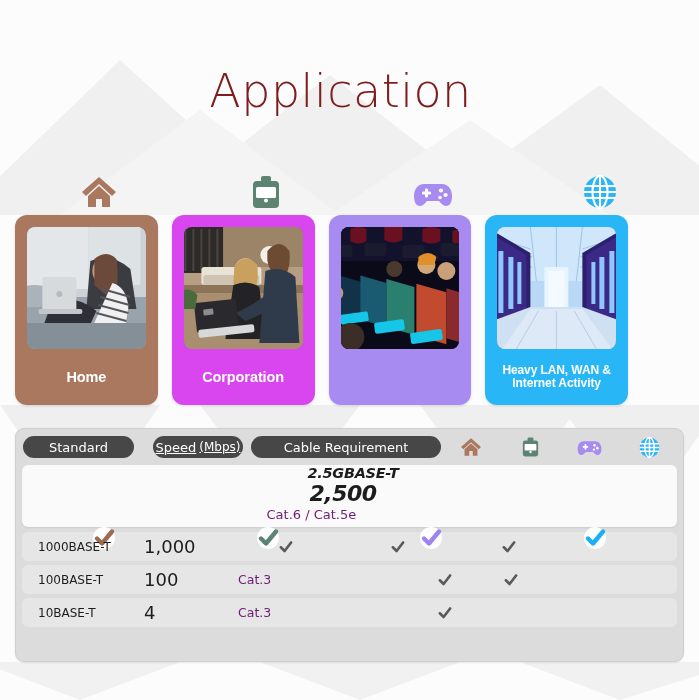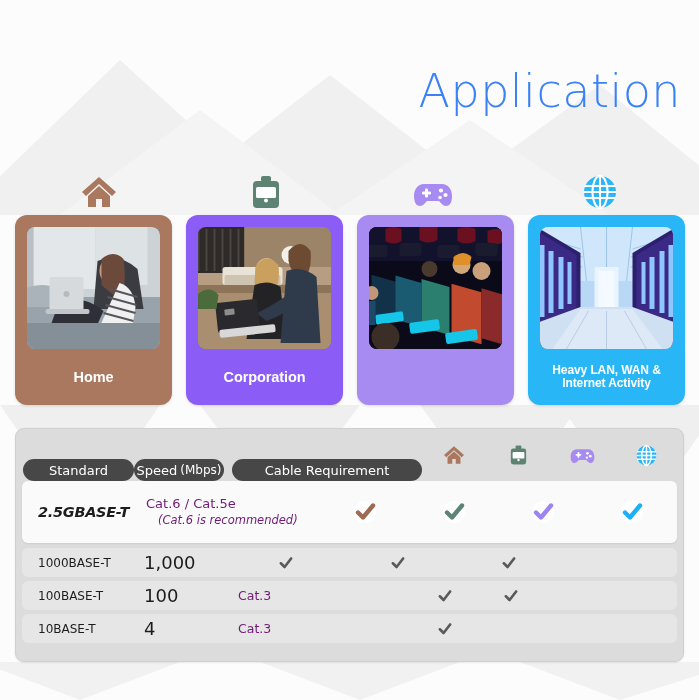--- a/index.html
+++ b/index.html
@@ -13,39 +13,39 @@
     position: relative;
     width: 699px; height: 700px;
     background: #fcfcfc;
   }
   
   .bg-art { position: absolute; inset: 0; z-index: 0; pointer-events: none; }
 
   
   .title {
     position: absolute; top: 64px; left: 0; width: 681px;
-    text-align: right;
+    text-align: center;
     font-size: 46px;
     font-weight: 300;
     letter-spacing: 0.5px;
-    color: #3b82f6;
+    color: #7f1d1d;
     font-family: "DejaVu Sans", sans-serif;
     z-index: 3;
   }
 
   
   .icon-row {
     position: absolute; top: 165px; left: 15px; width: 669px;
     display: flex; z-index: 3;
   }
   .icon-cell { flex: 1 1 0; display: flex; justify-content: center; align-items: flex-end; height: 44px; }
 
   
   .cards {
-    position: absolute; top: 215px; left: 15px; width: 670px; height: 190px;
+    position: absolute; top: 215px; left: 15px; width: 613px; height: 190px;
     display: flex; gap: 14px; z-index: 3;
   }
   .card {
     flex: 1 1 0;
     border-radius: 12px;
     padding: 12px 12px 0 12px;
     display: flex; flex-direction: column; align-items: center;
     box-shadow: 0 1px 3px rgba(0,0,0,0.13);
   }
   .card-photo {
@@ -74,56 +74,57 @@
     position: absolute; left: 15px; top: 428px;
     width: 669px; height: 234px;
     background: #dcdcdc;
     border-radius: 9px;
     border: 1px solid #cfcfcf;
     box-shadow: 0 1px 2px rgba(0,0,0,0.08);
     z-index: 3;
     overflow: hidden;
   }
   .thead {
-    height: 52px;
-    display: flex; align-items: flex-end;
+    height: 36px;
+    display: flex; align-items: center;
     padding: 0 4px 0 7px;
   }
   .pill {
     height: 22px;
     background: #474747;
     color: #ffffff;
     border-radius: 11px;
     display: flex; align-items: center; justify-content: center;
     font-size: 13px;
     white-space: nowrap;
     padding: 0 10px;
     font-family: "DejaVu Sans", sans-serif;
     font-weight: 400;
   }
   .pill .sub { font-size: 12px; margin-left: 3px; }
   .pill-standard { width: 111px; }
-  .pill-speed   { width: 90px; margin-left: 0; }
+  .pill-speed   { width: 90px; margin-left: 19px; text-decoration: underline; }
   .pill-cable   { width: 190px; margin-left: 8px; }
   .thead-icons { display: flex; flex: 1 1 auto; height: 100%; align-items: center; }
   .thead-icon { flex: 1 1 0; display: flex; justify-content: center; align-items: center; }
 
   .trow {
     margin: 0 6px 4px 6px;
     background: #e6e6e6;
     border-radius: 6px;
     display: flex; align-items: center;
     height: 29px;
     font-family: "DejaVu Sans", sans-serif;
   }
   .trow.highlight {
     background: #fafafa;
     height: 62px;
     margin-bottom: 5px;
     box-shadow: 0 1px 2px rgba(0,0,0,0.07);
+    flex-direction: column;
   }
   .c-std   { width: 116px; padding-left: 16px; font-size: 12px; color: #1c1c1c; }
   .c-speed { width: 92px;  padding-left: 6px;  font-size: 18px; color: #1c1c1c; }
   .c-cable { width: 182px; padding-left: 8px;  font-size: 12.5px; color: #701a75; }
   .checks  { display: flex; flex: 1 1 auto; align-self: stretch; align-items: center; }
   .check-cell { flex: 1 1 0; display: flex; justify-content: center; align-items: center; }
 
   .highlight .c-std   { font-size: 14.5px; font-weight: bold; font-style: italic; letter-spacing: -0.3px; }
   .highlight .c-speed { font-size: 22px;   font-weight: bold; font-style: italic; letter-spacing: -0.5px; }
   .highlight .c-cable { font-size: 13px; line-height: 1.35; }
@@ -225,21 +226,21 @@
           <path d="M36 74 q26 -6 44 10 l-10 22 q-24 2 -42 -10 Z" fill="#2f3037"></path>
           <rect x="26" y="50" width="34" height="34" rx="2" fill="#d7dadd"></rect>
           <rect x="22" y="82" width="44" height="5" rx="2" fill="#c2c6ca"></rect>
           <circle cx="43" cy="67" r="3" fill="#b6babe"></circle>
           <path d="M0 96 h140 v26 H0 Z" fill="#858f97"></path>
         </svg>
       </div>
       <div class="card-label">Home</div>
     </div>
 
-    <div class="card" style="background:#8b5cf6">
+    <div class="card" style="background:#d946ef">
       <div class="card-photo">
         <svg viewBox="0 0 140 122" preserveAspectRatio="xMidYMid slice">
           <rect width="140" height="122" fill="#b79d82"></rect>
           <rect x="0" y="0" width="50" height="46" fill="#2e2a28"></rect>
           <g stroke="#4a4542" stroke-width="2">
             <line x1="4" y1="2" x2="4" y2="44"></line>
               <line x1="12" y1="2" x2="12" y2="44"></line>
             <line x1="20" y1="2" x2="20" y2="44"></line>
               <line x1="28" y1="2" x2="28" y2="44"></line>
             <line x1="36" y1="2" x2="36" y2="44"></line>
@@ -397,23 +398,23 @@
               <line x1="17" y1="1" x2="17" y2="33"></line>
               <ellipse cx="17" cy="17" rx="7.6" ry="16"></ellipse>
             </g>
           </svg>
         </div>
       </div>
     </div>
 
     <div class="trow highlight">
       <div class="c-std">2.5GBASE-T</div>
+      <div class="c-speed">2,500</div>
       <div class="c-cable">
         <span>Cat.6 / Cat.5e</span>
-        <span class="note">(Cat.6 is recommended)</span>
       </div>
       <div class="checks">
         <div class="check-cell">
           <svg class="chk" width="28" height="28" viewBox="0 0 28 28">
             <circle cx="14" cy="14" r="11" fill="#ffffff"></circle>
             <path d="M7 14.5 L12 19.5 L22 7.5" stroke="#9c6b52" stroke-width="4.4" fill="none" stroke-linecap="round" stroke-linejoin="round"></path>
           </svg>
         </div>
         <div class="check-cell">
           <svg class="chk" width="28" height="28" viewBox="0 0 28 28">

